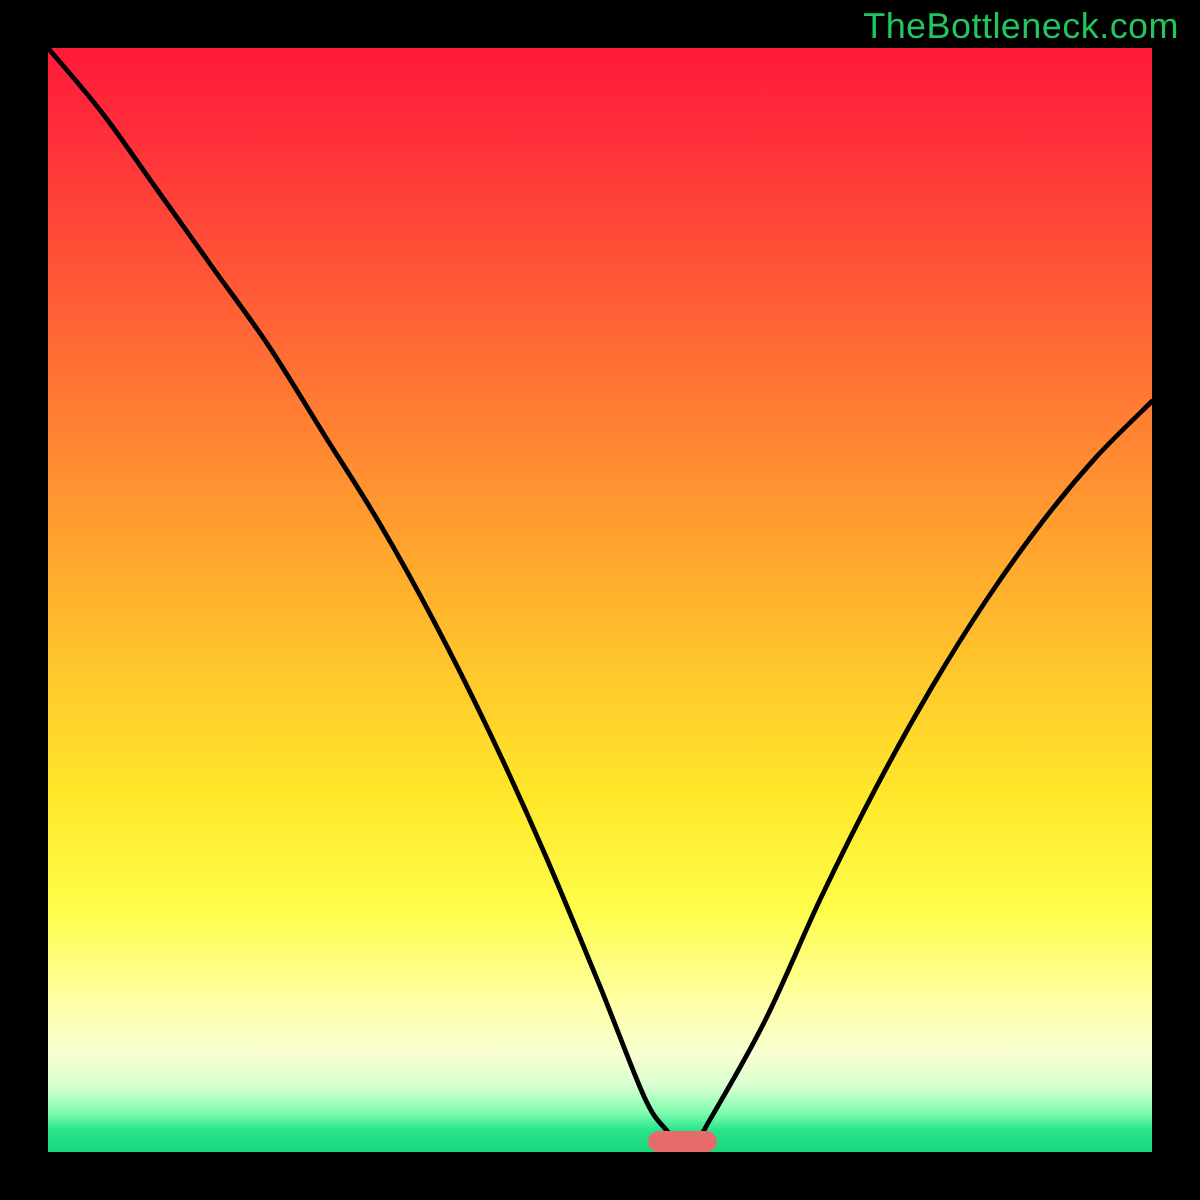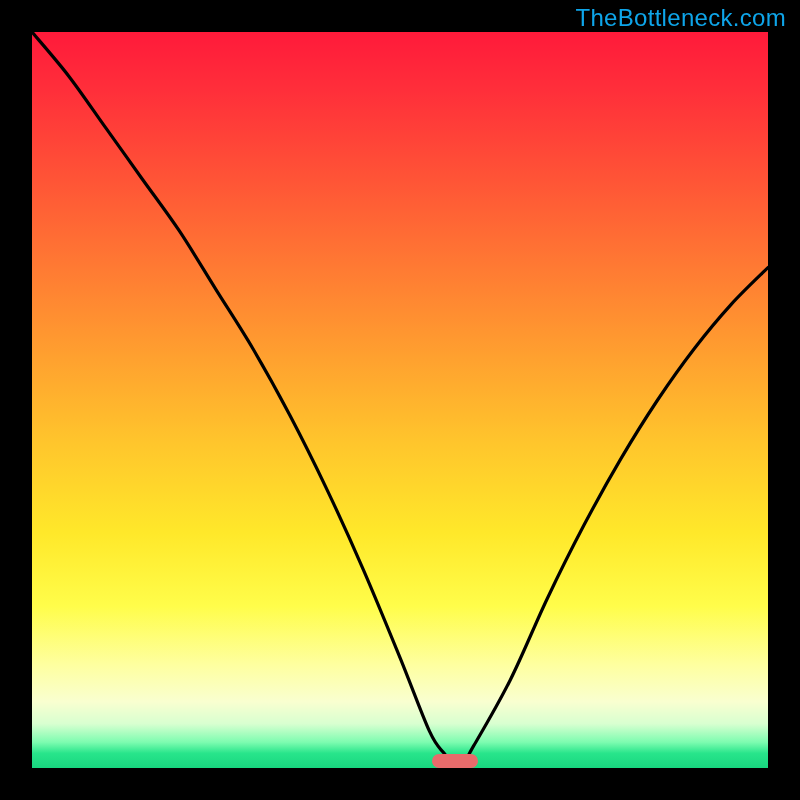--- a/index.html
+++ b/index.html
@@ -15,21 +15,21 @@
     width: 800px;
     height: 800px;
     background: #000;
   }
   .watermark {
     position: absolute;
     top: 4px;
     right: 14px;
     font-family: Arial, Helvetica, sans-serif;
     font-size: 24px;
-    color: #0ea5e9;
+    color: #22c55e;
     font-weight: 500;
     letter-spacing: 0.3px;
   }
   .plot {
     position: absolute;
     left: 32px;
     top: 32px;
     width: 736px;
     height: 736px;
     overflow: hidden;

